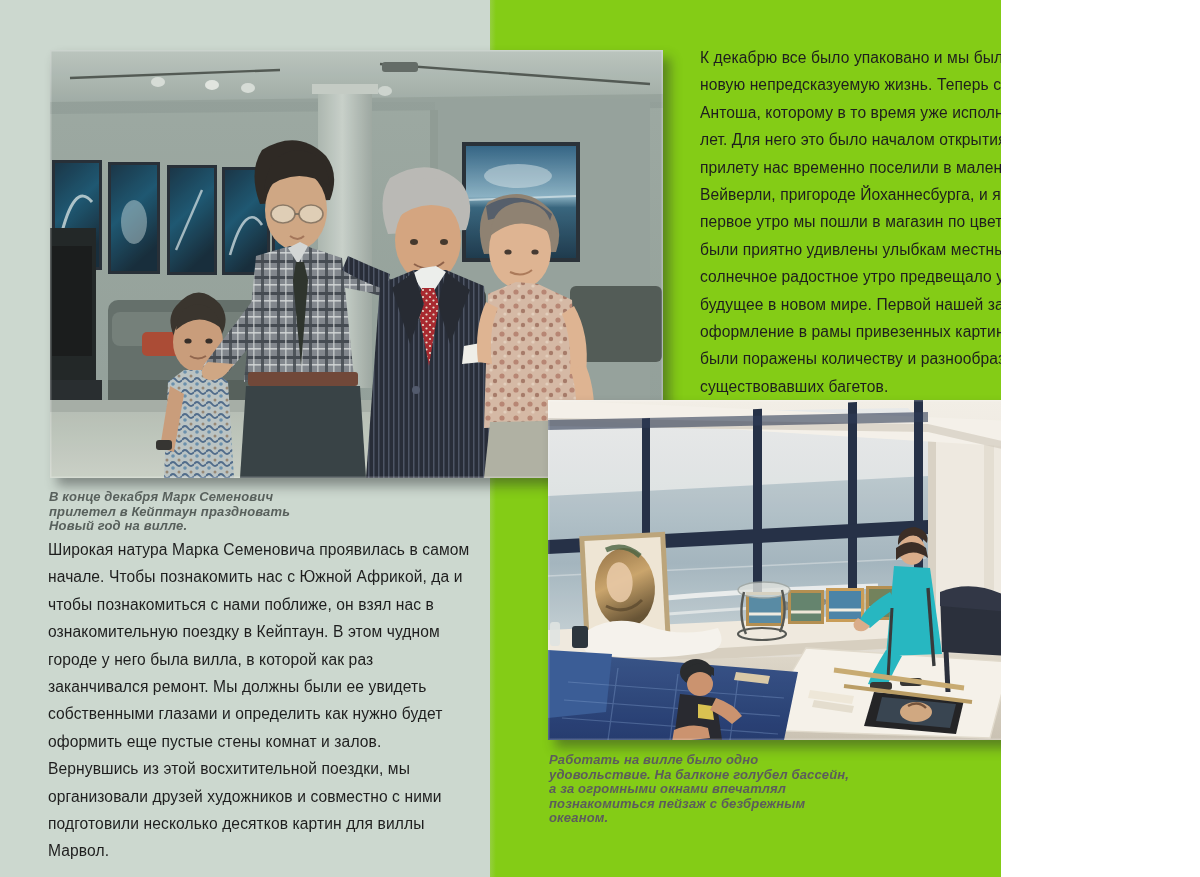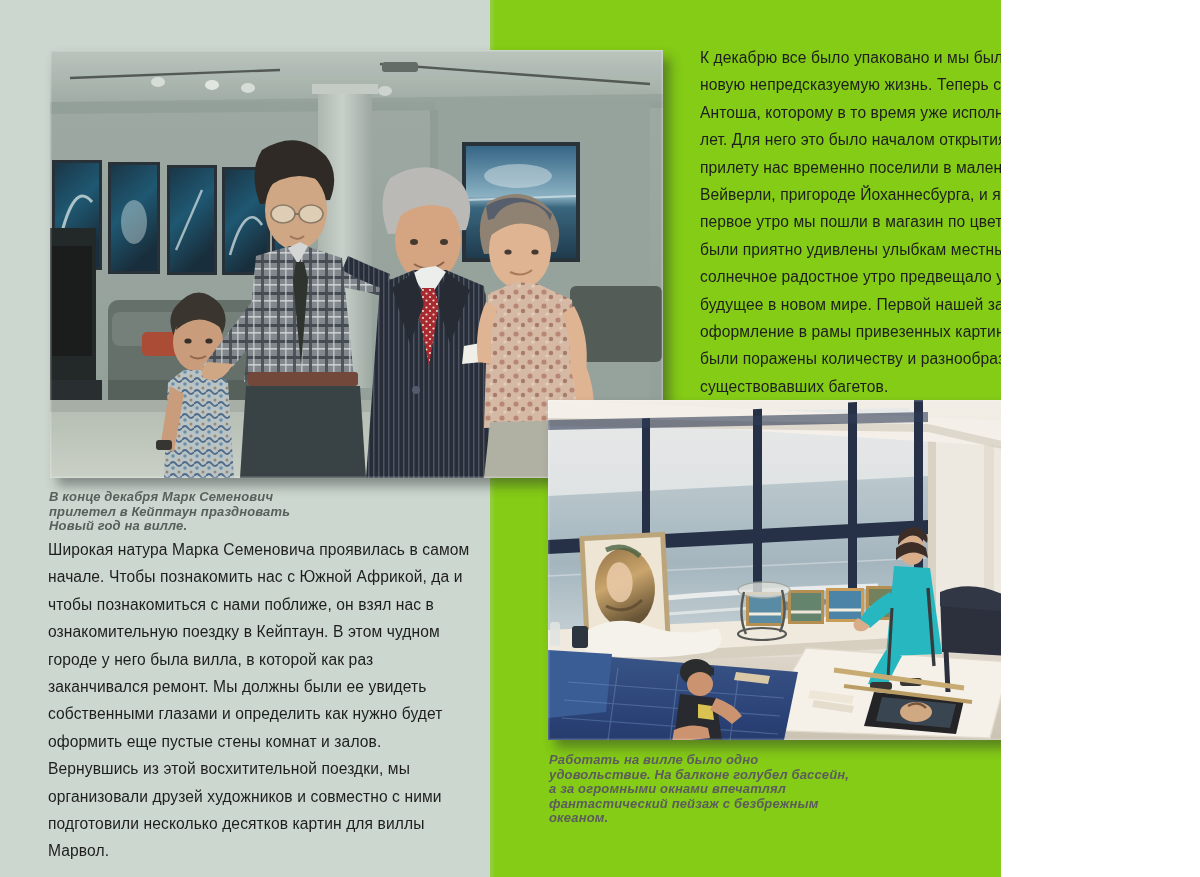--- a/index.html
+++ b/index.html
@@ -483,15 +483,15 @@
       <rect x="0" y="0" width="485" height="340" fill="none" stroke="#ffffff" stroke-width="3" opacity="0.2"></rect>
     </svg>
   </div>
 
   <div class="body-text" id="right-text">К декабрю все было упаковано и мы были готовы начать новую непредсказуемую жизнь. Теперь с нам летел Антоша, которому в то время уже исполнилось десять лет. Для него это было началом открытия мира. По прилету нас временно поселили в маленьком городке Вейверли, пригороде Йоханнесбурга, и я помню, как в первое утро мы пошли в магазин по цветущей улочке и были приятно удивлены улыбкам местных жителей. Это солнечное радостное утро предвещало удивительное будущее в новом мире. Первой нашей задачей было оформление в рамы привезенных картин для виллы. Мы были поражены количеству и разнообразию существовавших багетов.</div>
 
   <div class="caption" id="caption-1">В конце декабря Марк Семенович прилетел в Кейптаун праздновать Новый год на вилле.</div>
 
   <div class="body-text" id="left-text">Широкая натура Марка Семеновича проявилась в самом начале. Чтобы познакомить нас с Южной Африкой, да и чтобы познакомиться с нами поближе, он взял нас в ознакомительную поездку в Кейптаун. В этом чудном городе у него была вилла, в которой как раз заканчивался ремонт. Мы должны были ее увидеть собственными глазами и определить как нужно будет оформить еще пустые стены комнат и залов. Вернувшись из этой восхитительной поездки, мы организовали друзей художников и совместно с ними подготовили несколько десятков картин для виллы Марвол.</div>
 
-  <div class="caption" id="caption-2">Работать на вилле было одно удовольствие. На балконе голубел бассейн, а за огромными окнами впечатлял фантастический пейзаж с безбрежным океаном.</div>
+  <div class="caption" id="caption-2">Работать на вилле было одно удовольствие. На балконе голубел бассейн, а за огромными окнами впечатлял познакомиться пейзаж с безбрежным океаном.</div>
 
 </div>
 
 </body></html>

